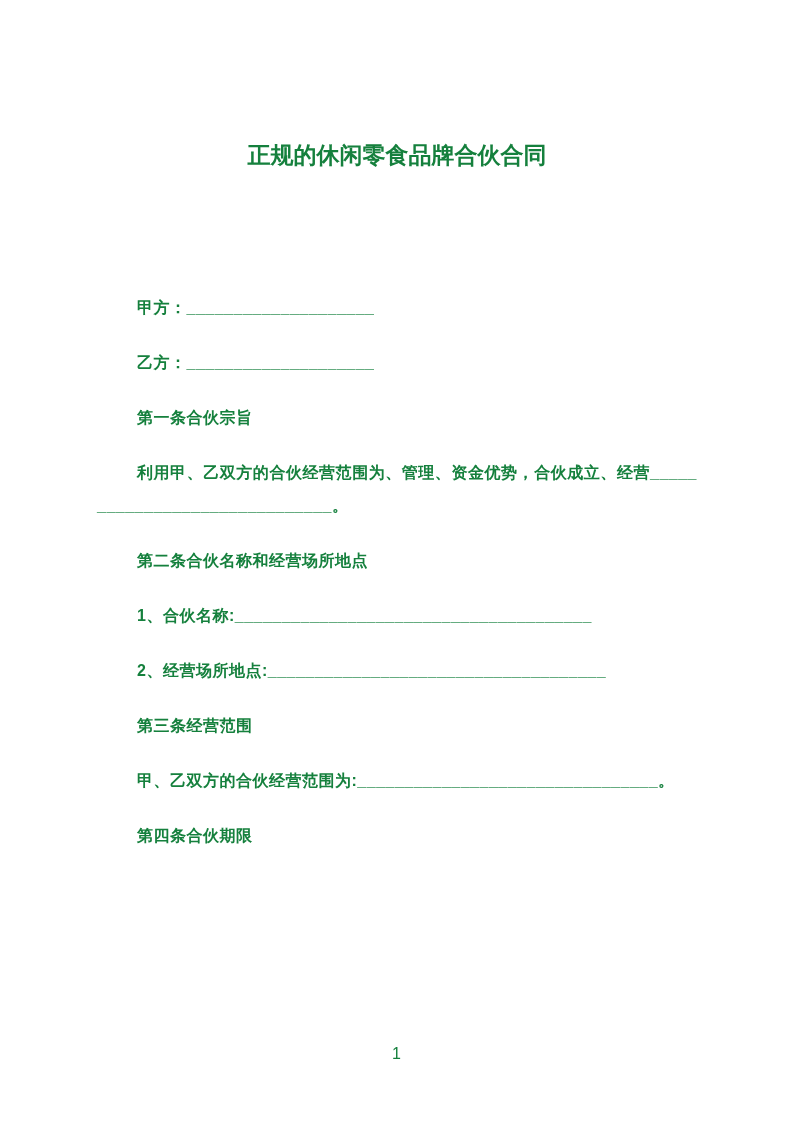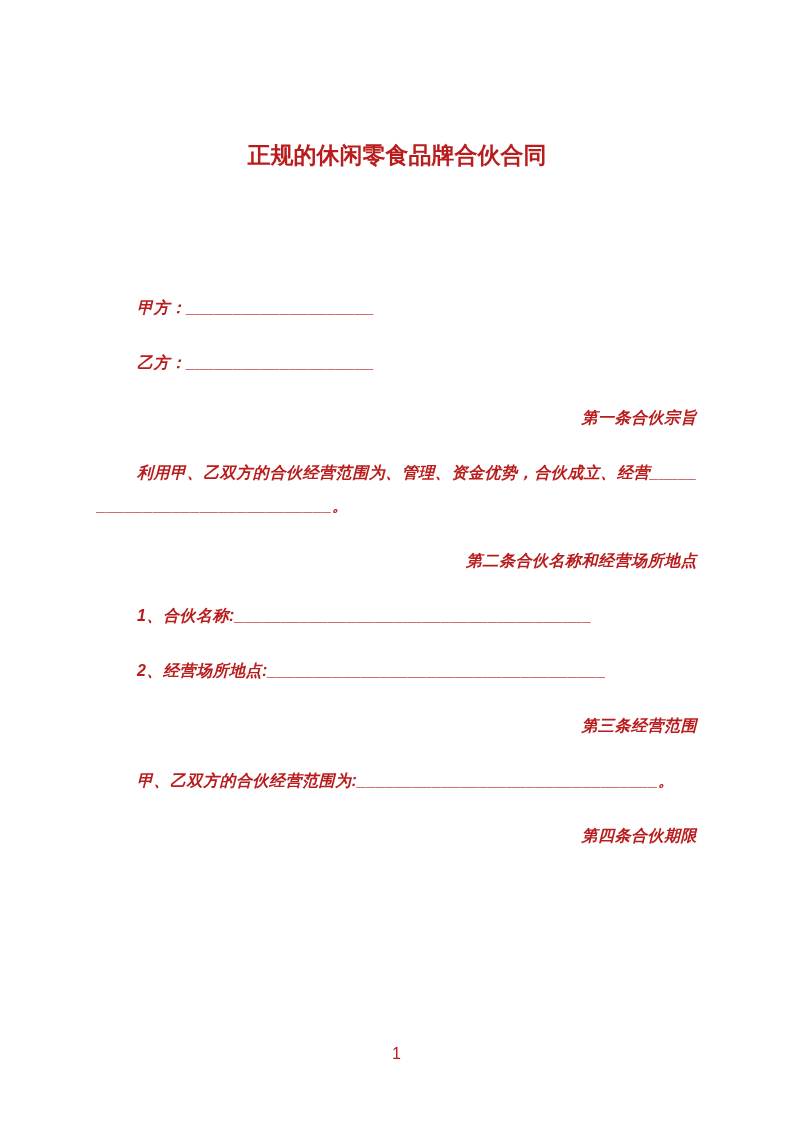--- a/index.html
+++ b/index.html
@@ -2,21 +2,21 @@
 <html><head>
 <meta charset="utf-8">
 <style>
   * { box-sizing: border-box; }
   html, body { margin: 0; padding: 0; background: #ffffff; }
   .page {
     position: relative;
     width: 793px;
     height: 1122px;
     background: #ffffff;
-    color: #b91c1c;
+    color: #15803d;
     font-family: "Liberation Sans", "DejaVu Sans", sans-serif;
     overflow: hidden;
   }
   .content {
     position: absolute;
     left: 97px;
     top: 140px;
     width: 600px;
   }
   .doc-title {
@@ -28,24 +28,23 @@
   }
   .para {
     font-size: 16px;
     font-weight: bold;
     line-height: 33px;
     margin: 0 0 22px 0;
     text-indent: 2.5em;
     text-align: justify;
     word-break: break-all;
     letter-spacing: 0.5px;
-    font-style: italic;
   }
   .heading {
-    text-align: right;
+    text-align: left;
   }
   .page-number {
     position: absolute;
     left: 0;
     top: 1045px;
     width: 100%;
     text-align: center;
     font-size: 16px;
     font-weight: normal;
   }

